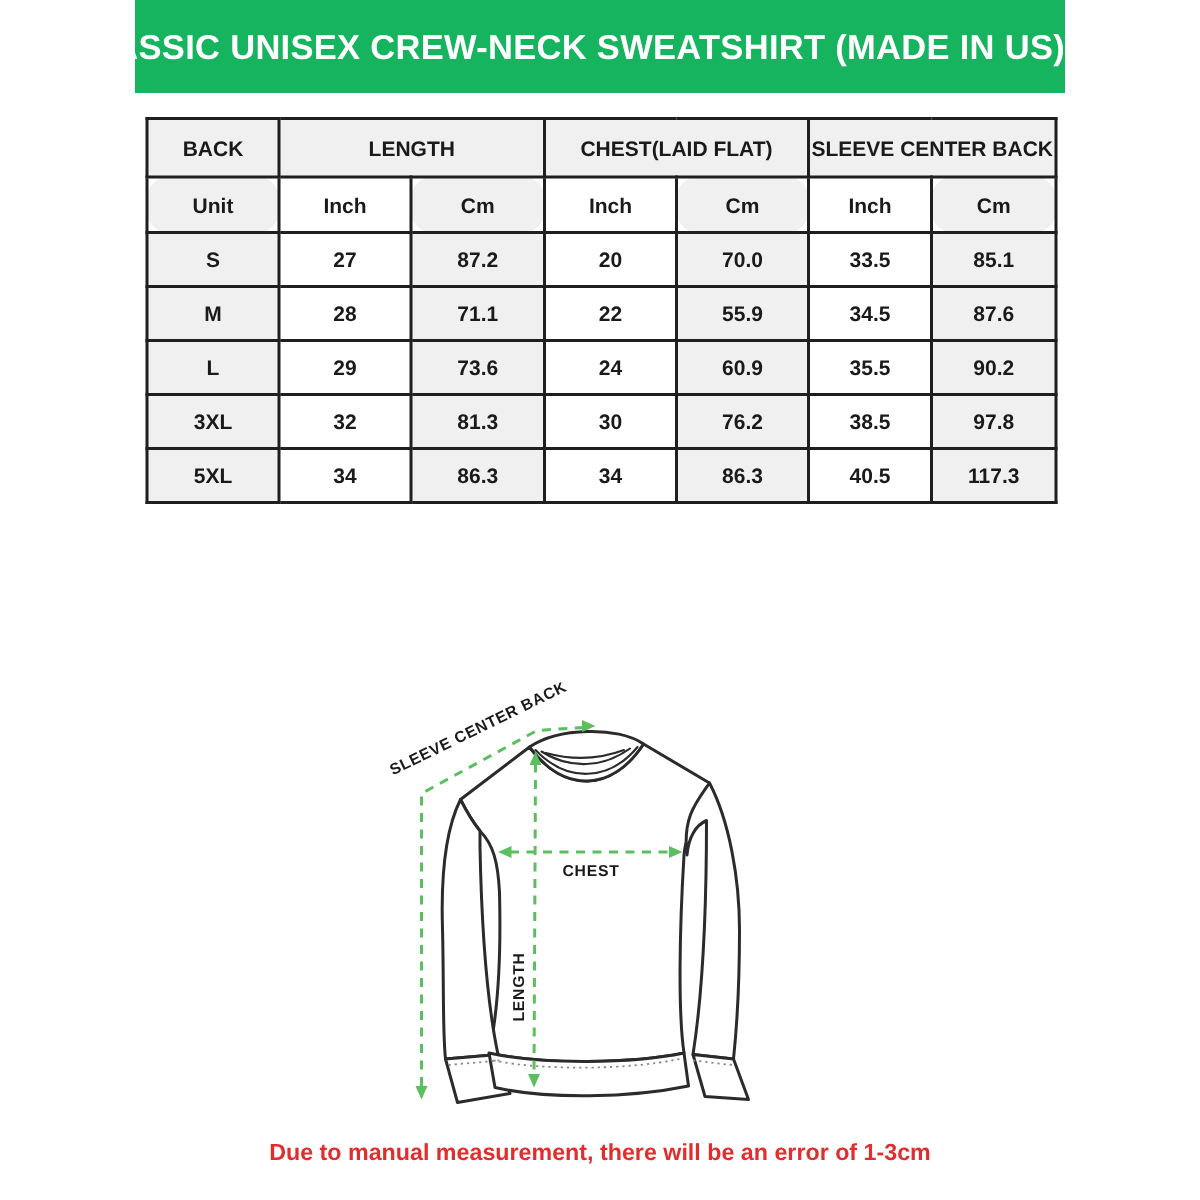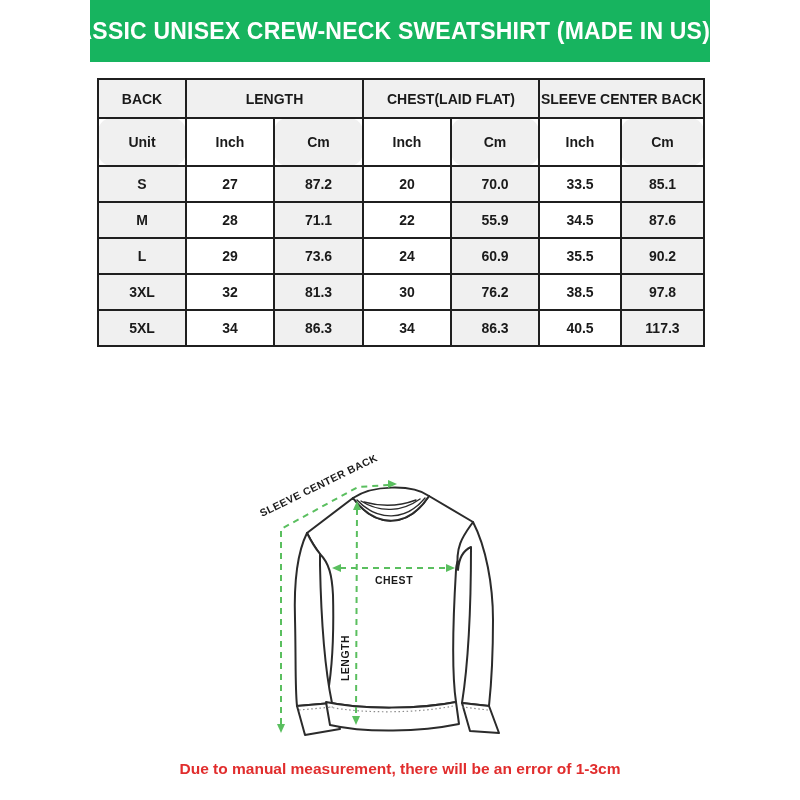--- a/index.html
+++ b/index.html
@@ -26,21 +26,21 @@
   table.size-chart{
     position:absolute;left:97px;top:78px;width:606px;
     border-collapse:collapse;table-layout:fixed;
     font-size:14px;color:#1a1a1a;
   }
   .size-chart th,.size-chart td{
     border:2px solid var(--line);text-align:center;vertical-align:middle;
     font-weight:700;background:#fff;padding:0;
   }
   .size-chart thead tr.group-row th{height:39px;background:var(--cellgray);}
-  .size-chart thead tr.unit-row th{height:48px;border-radius:14px;}
+  .size-chart thead tr.unit-row th{height:37px;border-radius:14px;}
   .size-chart tbody td{height:36px;}
   .size-chart thead tr.unit-row th:nth-child(odd){background:var(--cellgray);}
   .size-chart thead tr.unit-row th:nth-child(even){background:#fff;}
   .size-chart tbody td:nth-child(odd){background:var(--cellgray);}
   .size-chart tbody td:nth-child(even){background:#fff;}
   .col-size{width:88px;} .col-a{width:88px;} .col-b{width:89px;} .col-c{width:88px;}
   .col-d{width:88px;} .col-e{width:82px;} .col-f{width:83px;}
   .diagram{position:absolute;left:250px;top:455px;width:300px;height:300px;}
   .outline{fill:#ffffff;stroke:var(--ink);stroke-width:2;stroke-linejoin:round;stroke-linecap:round;}
   .seam{fill:none;stroke:var(--ink);stroke-width:1.4;stroke-linecap:round;}

